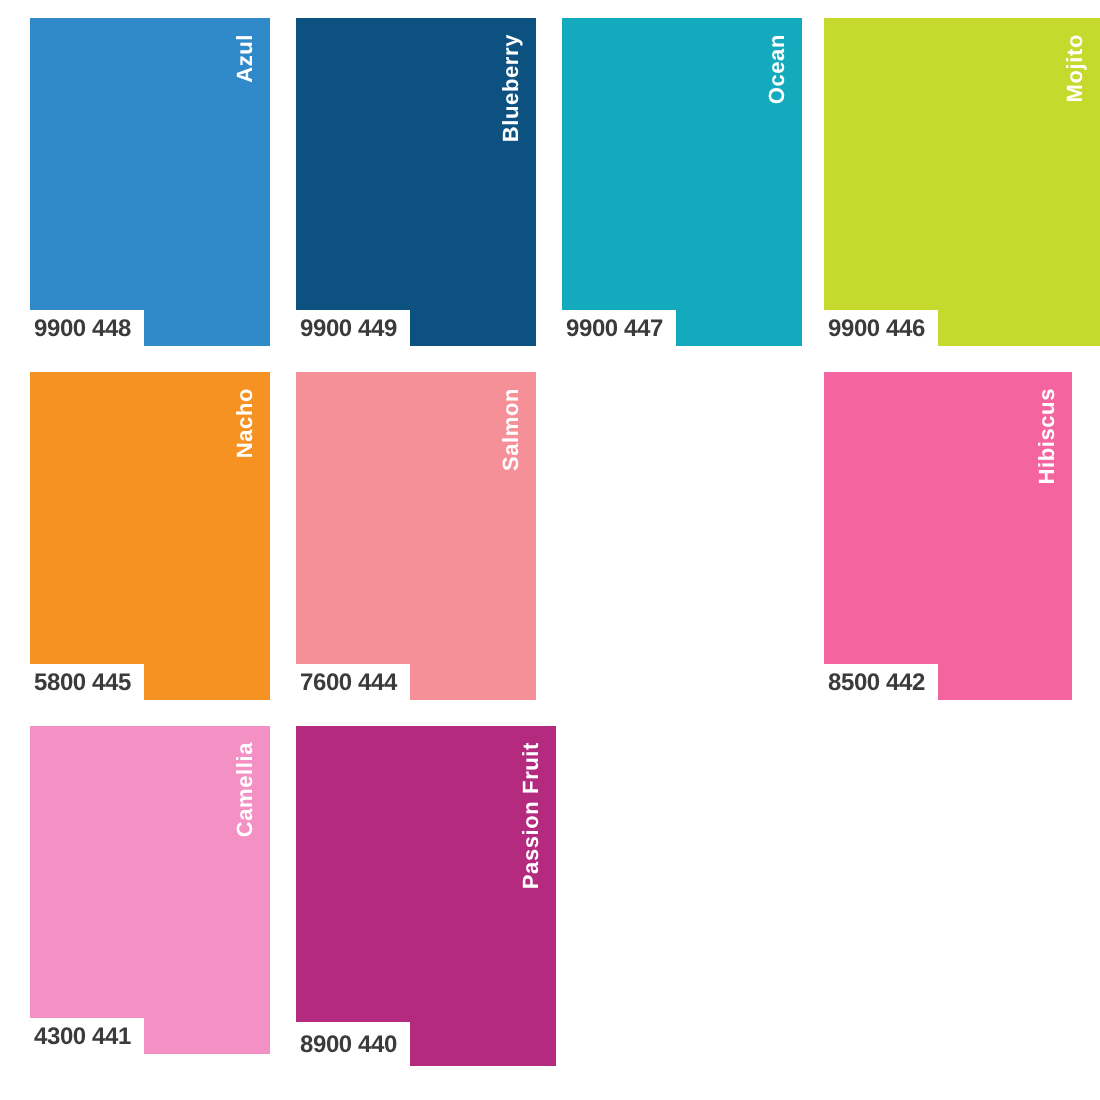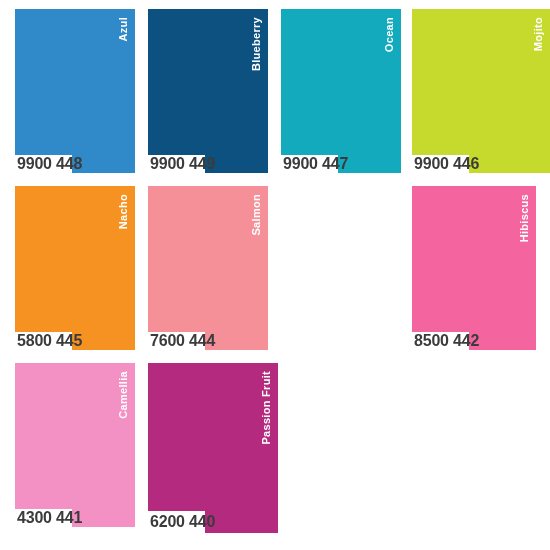--- a/index.html
+++ b/index.html
@@ -53,21 +53,21 @@
   .swatch-code {
     position: absolute;
     left: 0;
     bottom: 0;
     display: flex;
     align-items: center;
     justify-content: flex-start;
     padding-left: 2px;
     box-sizing: border-box;
     font-family: "Liberation Sans", sans-serif;
-    font-size: 16px;
+    font-size: 12px;
     font-weight: 700;
     letter-spacing: -0.2px;
     color: #3b3b3b;
     white-space: nowrap;
   }
 
   
   .swatch-name {
     position: absolute;
     right: 6px;
@@ -134,15 +134,15 @@
     <div class="swatch" style="left: 15px; top: 363px; width: 120px; height: 164px;">
       <div class="swatch-fill" style="background: rgb(244, 145, 196);"></div>
       <div class="swatch-name" style="color: rgb(255, 255, 255);">Camellia</div>
       <div class="swatch-notch" style="width: 57px; height: 18px; background: rgb(255, 255, 255);"></div>
       <div class="swatch-code" style="width: 57px; height: 18px; color: rgb(59, 59, 59);">4300 441</div>
     </div>
     <div class="swatch" style="left: 148px; top: 363px; width: 130px; height: 170px;">
       <div class="swatch-fill" style="background: rgb(179, 42, 127);"></div>
       <div class="swatch-name" style="color: rgb(255, 255, 255);">Passion Fruit</div>
       <div class="swatch-notch" style="width: 57px; height: 22px; background: rgb(255, 255, 255);"></div>
-      <div class="swatch-code" style="width: 57px; height: 22px; color: rgb(59, 59, 59);">6200 440</div>
+      <div class="swatch-code" style="width: 57px; height: 22px; color: rgb(59, 59, 59);">8900 440</div>
     </div>
   </div>
 
 </body></html>

